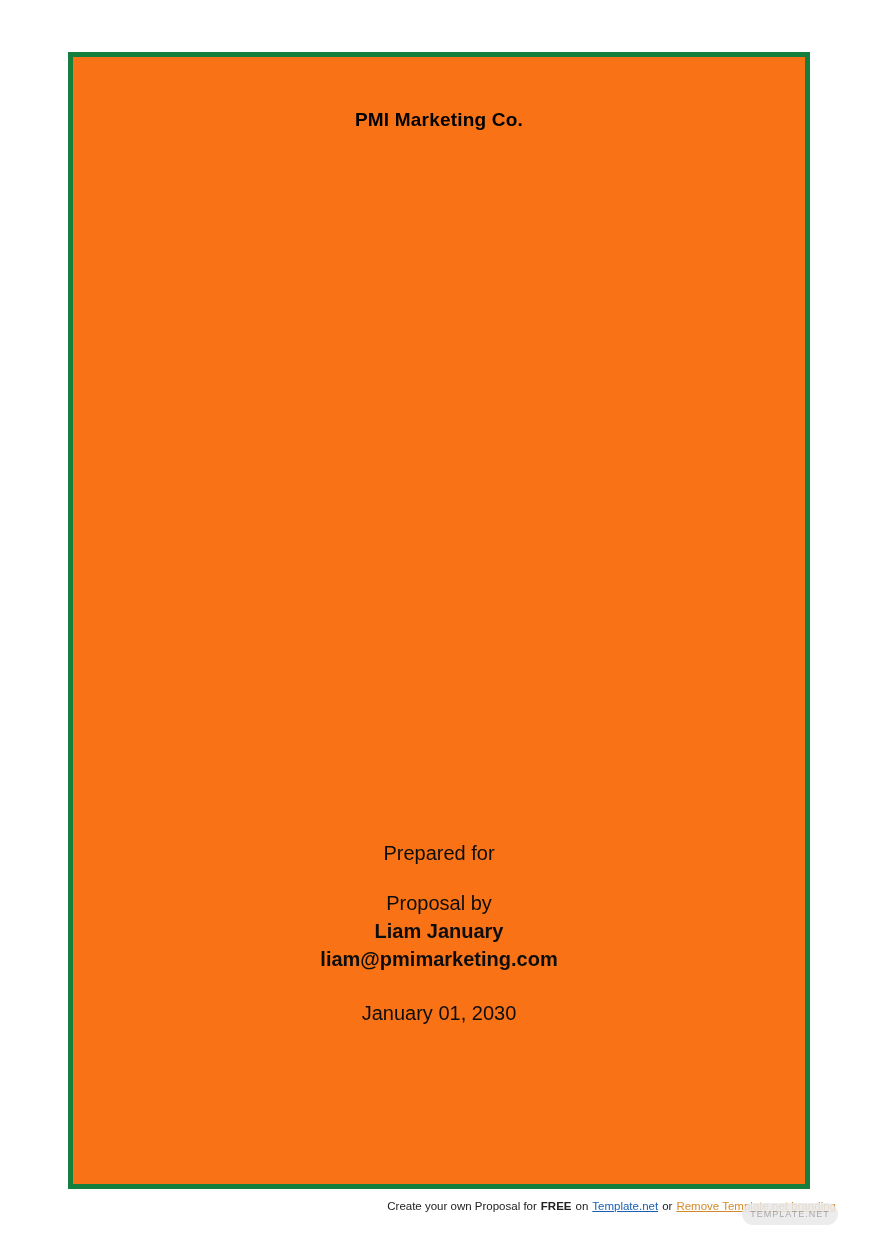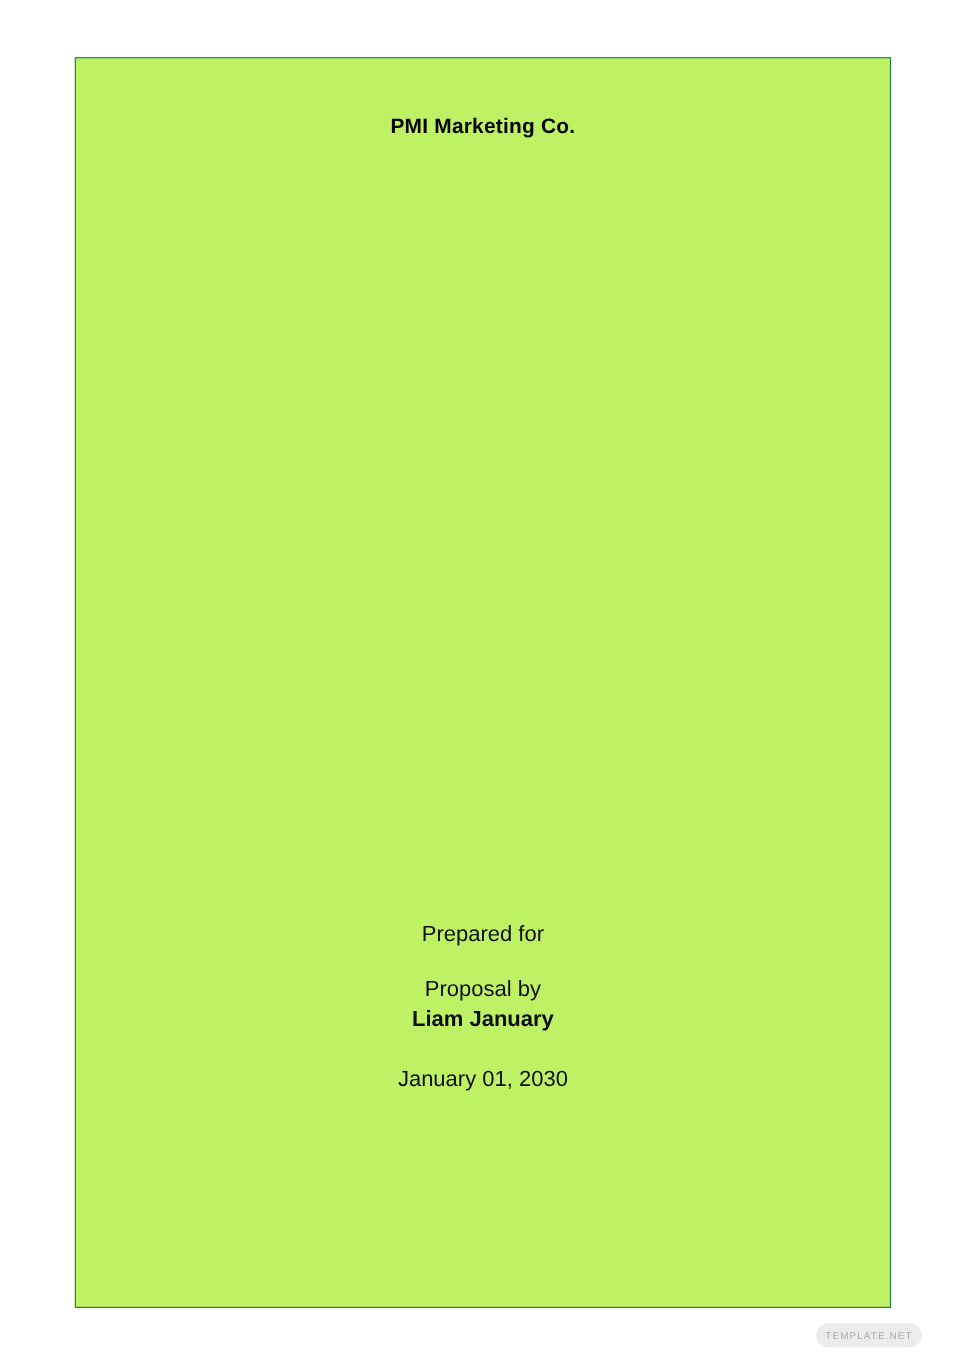--- a/index.html
+++ b/index.html
@@ -24,22 +24,22 @@
     height: 1243px;
   }
 
   .doc-page {
     position: absolute;
     left: 68px;
     top: 52px;
     width: 742px;
     height: 1137px;
     box-sizing: border-box;
-    border: 1px solid #15803d;
-    background: #bef264;
+    border: 5px solid #15803d;
+    background: #f97316;
   }
 
   .company-name {
     position: absolute;
     left: 0;
     right: 0;
     top: 52px;
     text-align: center;
     font-size: 19px;
     font-weight: bold;
@@ -139,24 +139,33 @@
     <div class="company-name">PMI Marketing Co.</div>
 
 
     <div class="meta-block">
       <div class="meta-line">Prepared for</div>
 
       <div class="meta-gap"></div>
 
       <div class="meta-line">Proposal by</div>
       <div class="meta-line bold">Liam January</div>
+      <div class="meta-line bold">liam@pmimarketing.com</div>
 
       <div class="meta-gap-lg"></div>
 
       <div class="meta-line">January 01, 2030</div>
     </div>
 
   </div>
 
+  <div class="footer">
+    <span>Create your own Proposal for</span>
+    <span class="strong">FREE</span>
+    <span>on</span>
+    <a class="link-blue" href="#">Template.net</a>
+    <span>or</span>
+    <a class="link-orange" href="#">Remove Template.net branding</a>
+  </div>
 
   <div class="watermark">TEMPLATE.NET</div>
 
 </div>
 
 </body></html>

